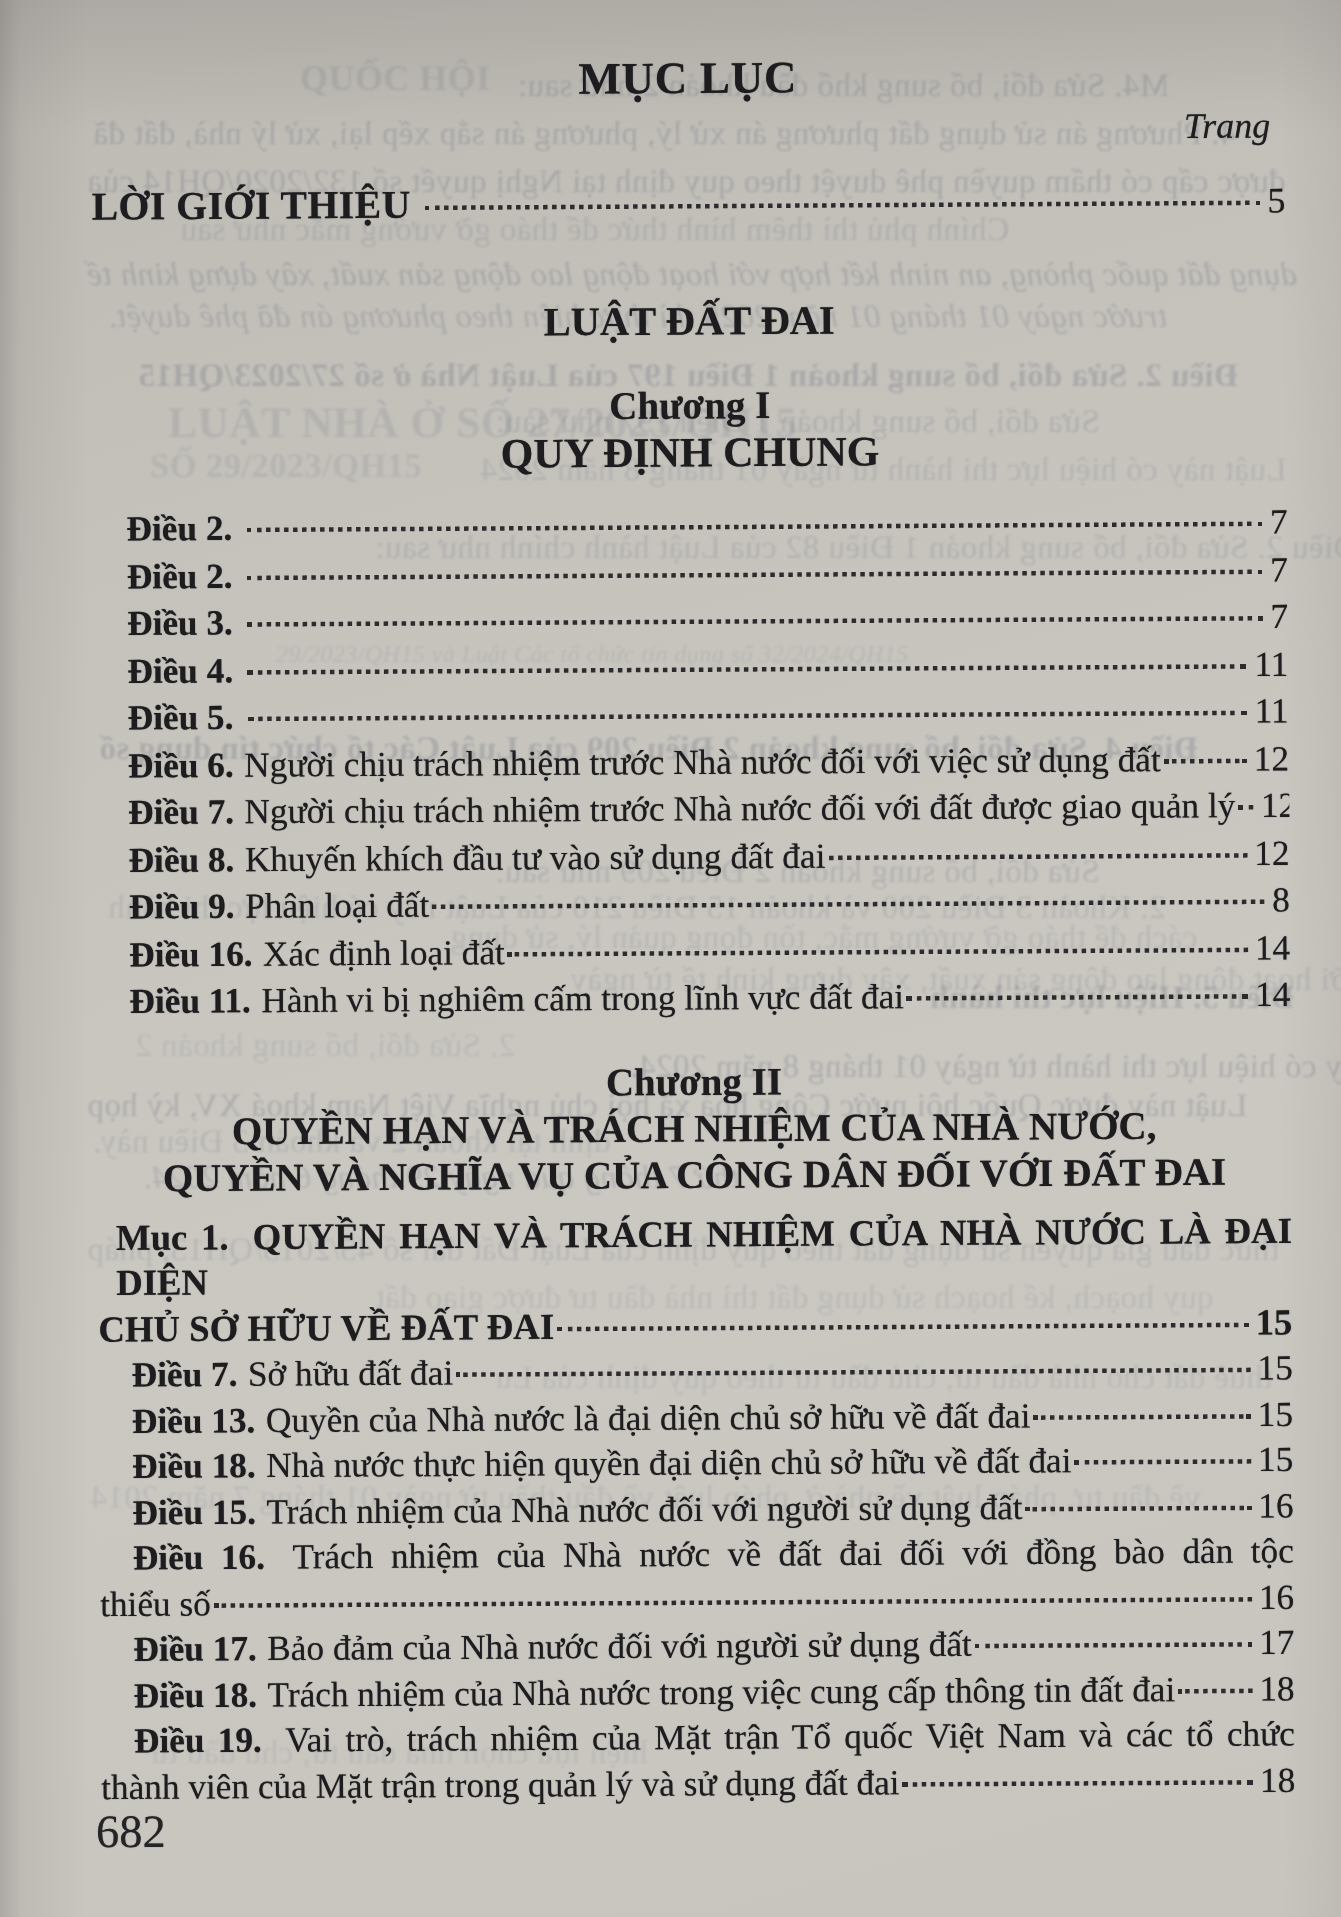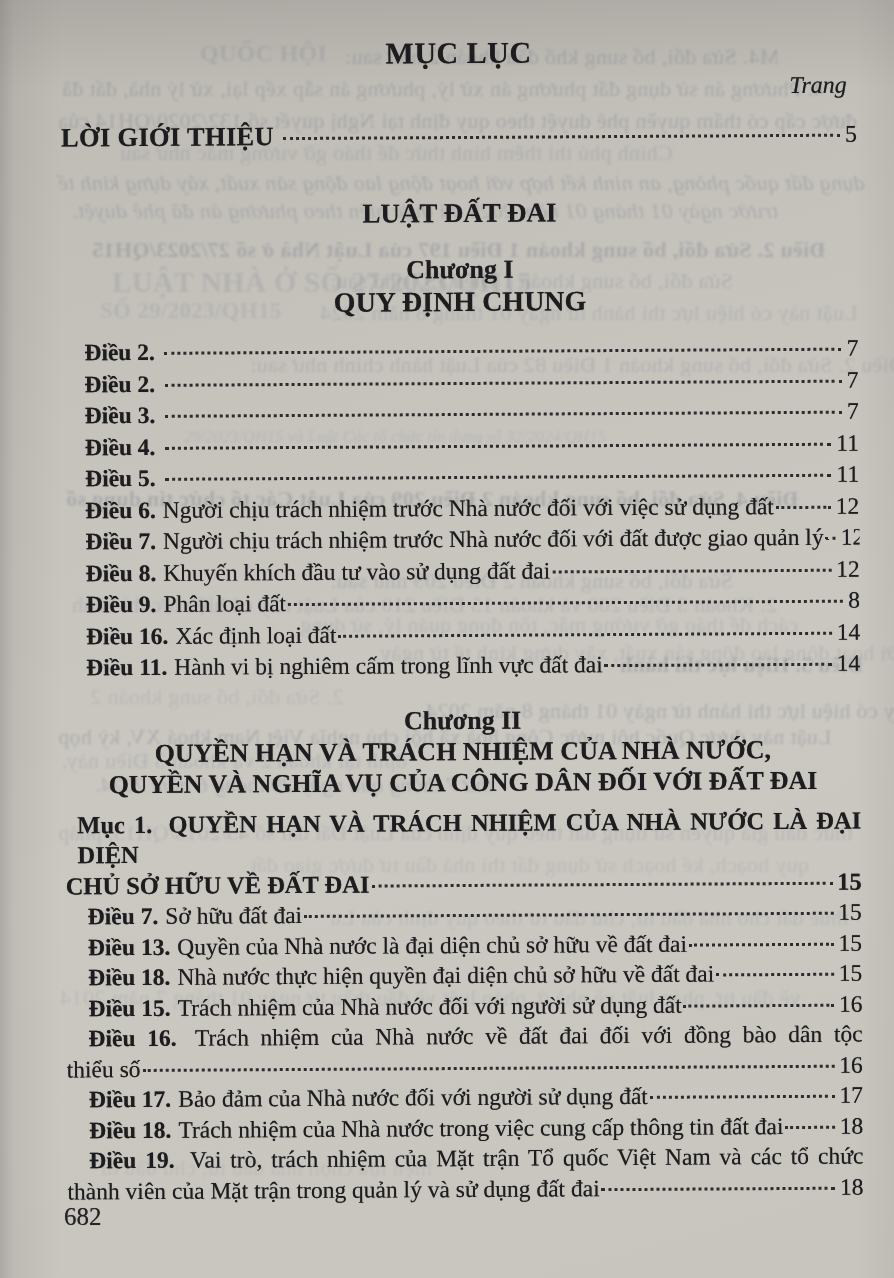--- a/index.html
+++ b/index.html
@@ -57,21 +57,21 @@
   #ch1-list .toc-row, #ch1-list .jline{font-size:23.5px;line-height:31.5px;}
   #ch2-list .toc-row, #ch2-list .jline{font-size:23.5px;line-height:30.5px;}
   #ch2-list{margin-top:10px;}
   .toc-row.indent, .jline{padding-left:22px;}
   .jline{text-align:justify;text-align-last:justify;white-space:normal;}
   .toc-row.row2{padding-left:0;}
   .entry-bold, .entry-bold .ttl, .entry-bold .jline{font-weight:bold;}
   .entry-bold .jline{padding-left:12px;font-size:24.5px !important;}
   .entry-bold .toc-row{font-size:24.5px !important;}
 
-  #folio{position:absolute;left:64px;top:1203px;font-size:25px;color:#242426;text-shadow:0 0 .7px rgba(25,25,28,.6);}
+  #folio{position:absolute;left:64px;top:1203px;font-size:31px;color:#242426;text-shadow:0 0 .7px rgba(25,25,28,.6);}
 </style>
 </head>
 <body>
 
 <div id="paper"></div>
 <div id="ghost-layer">
     <div class="ghost bold" style="left: 200px; top: 40px; font-size: 24px; opacity: 0.2;">QUỐC HỘI</div>
     <div class="ghost mirror" style="left: 345px; top: 44px; font-size: 22px; opacity: 0.3;">M4. Sửa đổi, bổ sung khổ đầu khoản 2 như sau:</div>
     <div class="ghost mirror" style="left: 62px; top: 76px; font-size: 22px; opacity: 0.3;">4. Phương án sử dụng đất phương án xử lý, phương án sắp xếp lại, xử lý nhà, đất đã</div>
     <div class="ghost mirror" style="left: 58px; top: 108px; font-size: 22px; opacity: 0.3;">được cấp có thẩm quyền phê duyệt theo quy định tại Nghị quyết số 132/2020/QH14 của</div>

